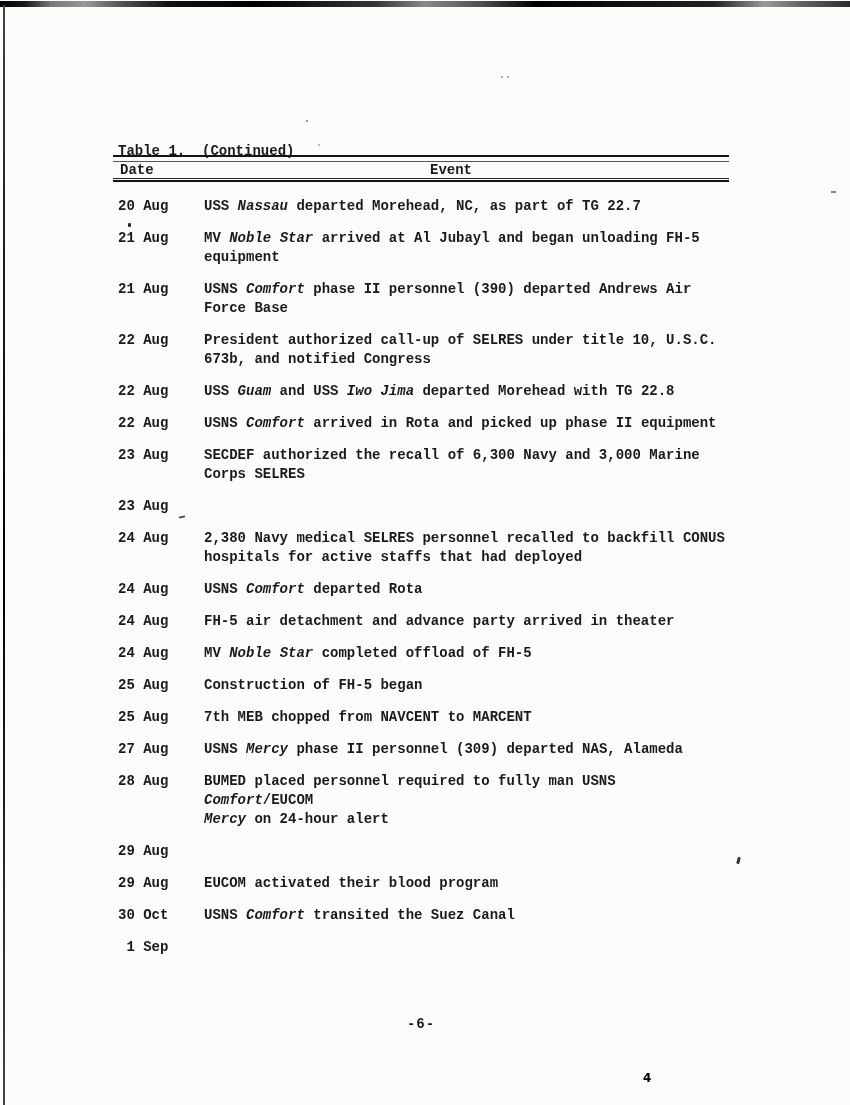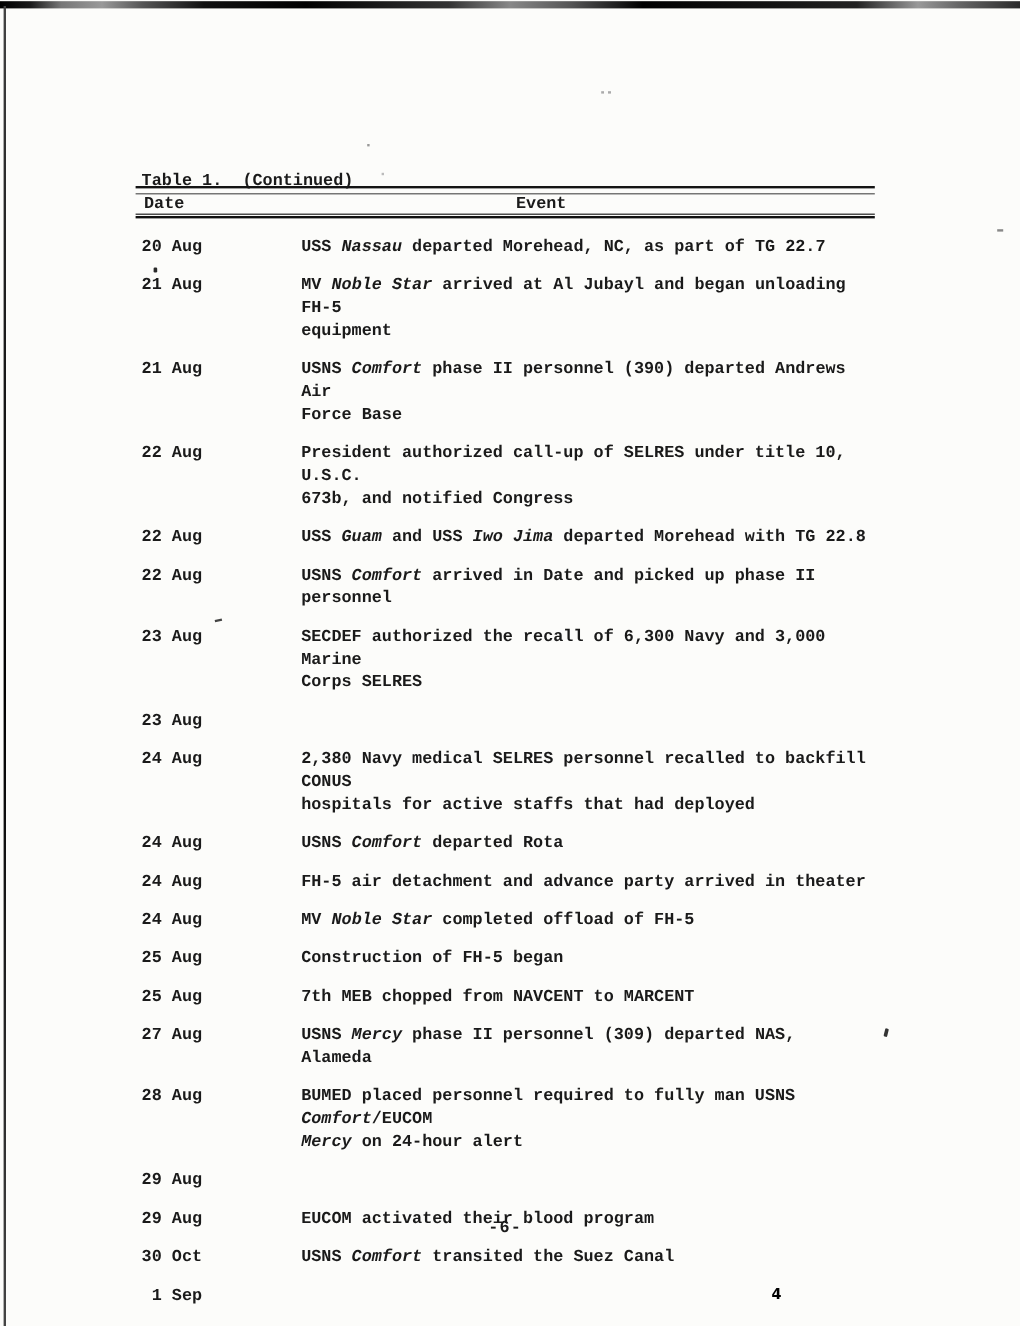--- a/index.html
+++ b/index.html
@@ -41,21 +41,21 @@
   .table{position:absolute;left:113px;top:155px;width:616px;font-size:14px;}
   .rule-top{height:4px;border-top:2px solid #141414;border-bottom:1px solid #555;}
   .header-row{
     position:relative;height:16px;line-height:16px;
     border-bottom:1px solid #222;
   }
   .header-date{position:absolute;left:7px;top:0;}
   .header-event{position:absolute;left:317px;top:0;}
   .rule-thick{margin-top:1px;height:2px;background:#111;}
   .rows{padding-top:15px;}
-  .row{display:flex;margin:0 0 13px 5px;line-height:19px;gap:47px;}
+  .row{display:flex;margin:0 0 13px 5px;line-height:19px;}
   .cell-date{width:50px;flex:0 0 50px;white-space:pre;}
   .cell-event{margin-left:36px;width:536px;white-space:pre-wrap;}
   .cell-event .italic{font-style:italic;}
   .page-footer{
     position:absolute;left:113px;top:1016px;width:616px;
     text-align:center;font-size:14px;letter-spacing:1px;
   }
 </style>
 </head>
 <body>
@@ -102,21 +102,21 @@
         <div class="cell-date">22 Aug</div>
         <div class="cell-event"><span>President authorized call-up of SELRES under title 10, U.S.C.
 673b, and notified Congress</span></div>
       </div>
       <div class="row">
         <div class="cell-date">22 Aug</div>
         <div class="cell-event"><span>USS </span><span class="italic">Guam</span><span> and USS </span><span class="italic">Iwo Jima</span><span> departed Morehead with TG 22.8</span></div>
       </div>
       <div class="row">
         <div class="cell-date">22 Aug</div>
-        <div class="cell-event"><span>USNS </span><span class="italic">Comfort</span><span> arrived in Date and picked up phase II personnel</span></div>
+        <div class="cell-event"><span>USNS </span><span class="italic">Comfort</span><span> arrived in Rota and picked up phase II equipment</span></div>
       </div>
       <div class="row">
         <div class="cell-date">23 Aug</div>
         <div class="cell-event"><span>SECDEF authorized the recall of 6,300 Navy and 3,000 Marine
 Corps SELRES</span></div>
       </div>
       <div class="row">
         <div class="cell-date">23 Aug</div>
       </div>
       <div class="row">

